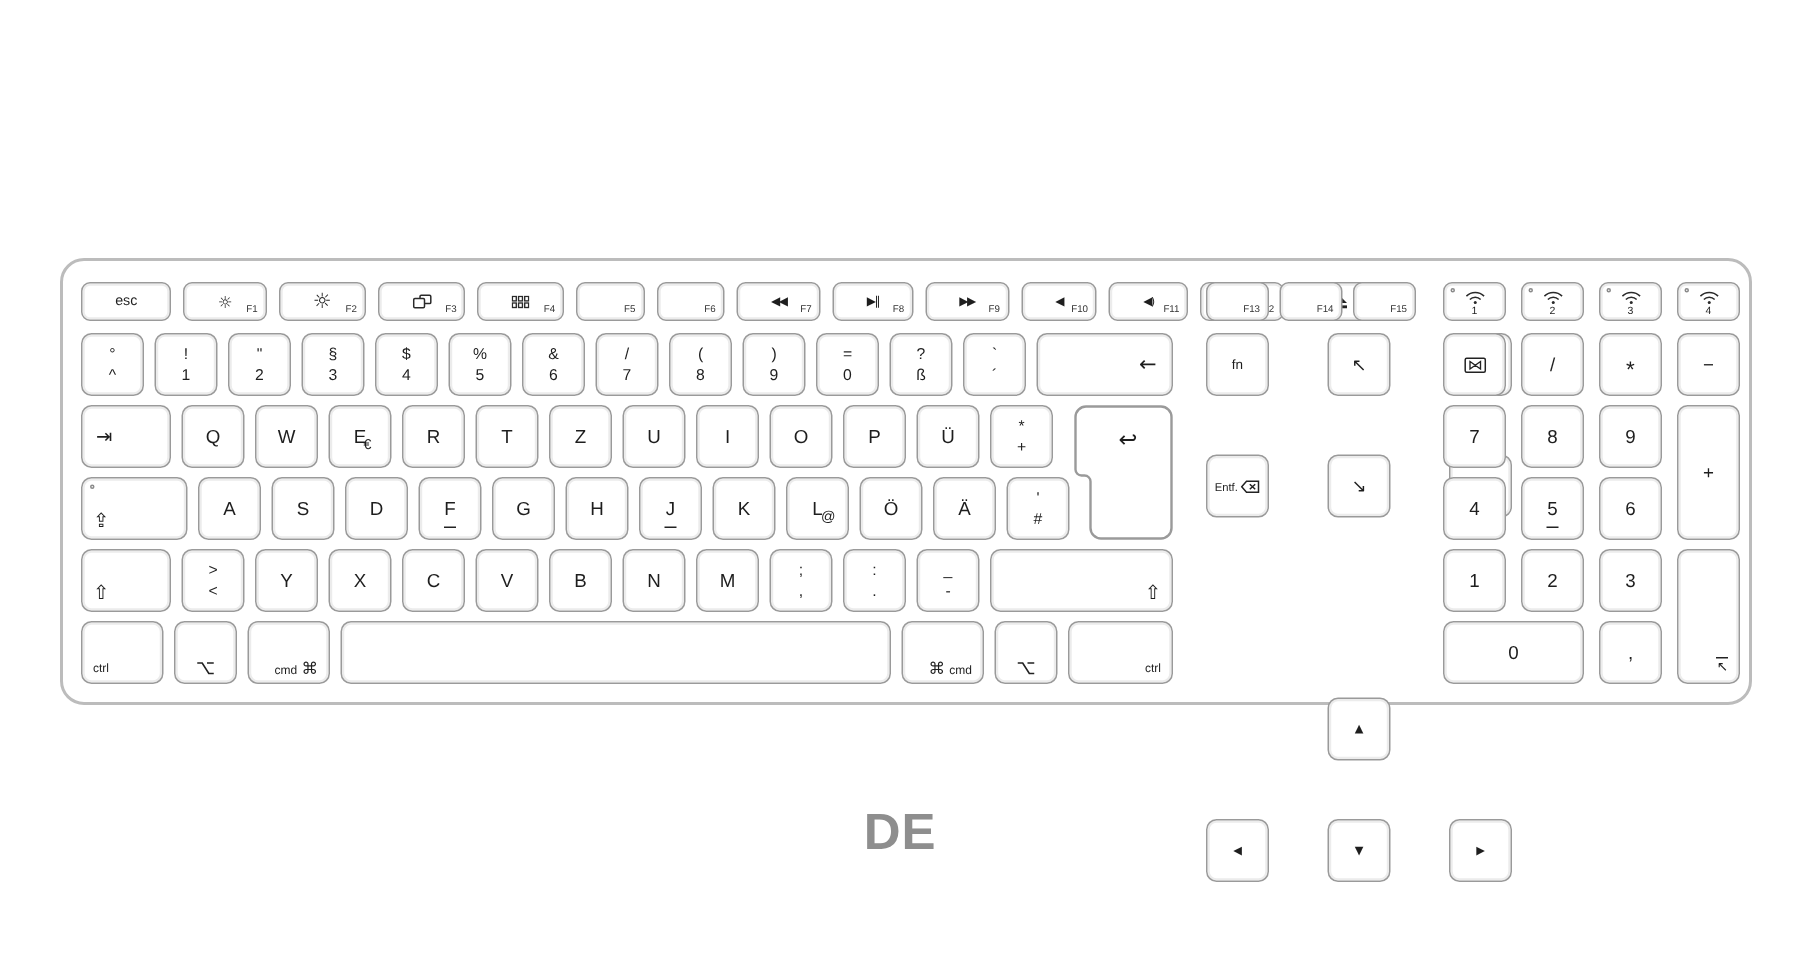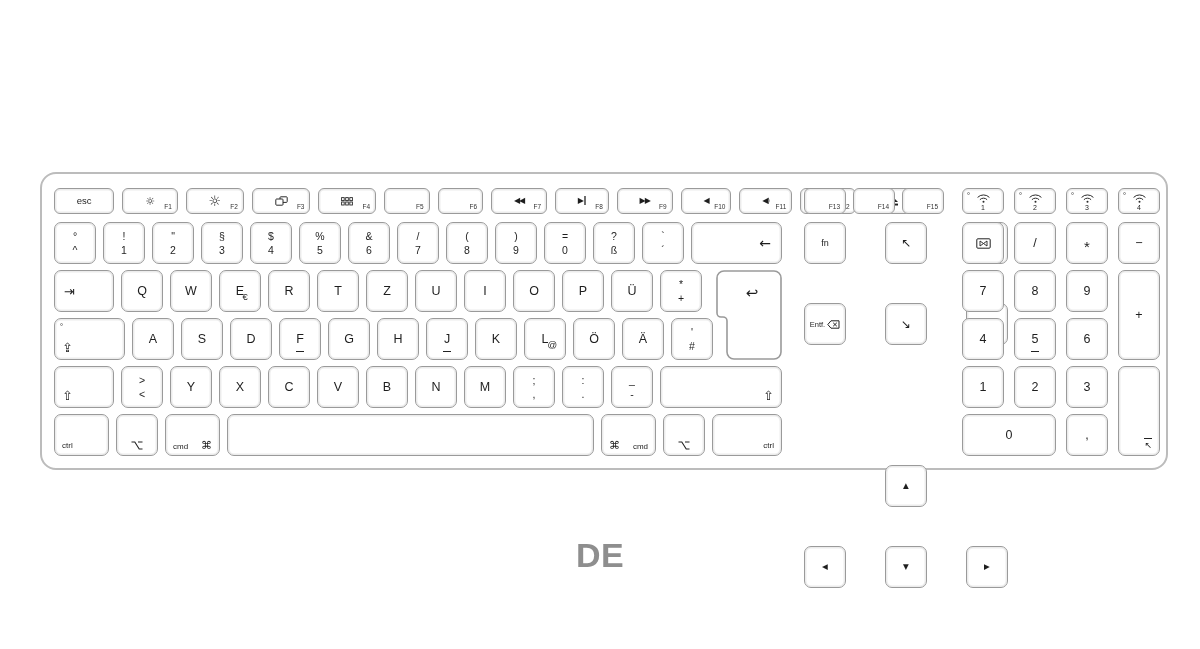--- a/index.html
+++ b/index.html
@@ -54,21 +54,21 @@
   .media .wave{font-size:7px;letter-spacing:-0.5px;}
   .arr{font-size:7.5px;font-family:"DejaVu Sans",sans-serif;}
   .overline-enter{border-top:1px solid #222;font-size:9px;line-height:10px;padding-top:1px;
       font-family:"DejaVu Sans",sans-serif;}
 
   .al-l{justify-content:flex-start;padding-left:9px;}
   .al-r{justify-content:flex-end;padding-right:10px;}
   .al-bl{justify-content:flex-start;align-items:flex-end;padding:0 0 5px 7px;}
   .al-br{justify-content:flex-end;align-items:flex-end;padding:0 7px 5px 0;}
   .al-bc{align-items:flex-end;padding-bottom:5px;}
-  .al-spread{justify-content:space-between;align-items:flex-end;padding:0 7px 4px 7px;}
+  .al-spread{justify-content:space-between;align-items:flex-end;padding:0 7px 4px 17px;}
   .al-crow{gap:2px;}
 
   .return-svg{position:absolute;left:662px;top:96px;overflow:visible;}
   .return-svg text{font-family:"DejaVu Sans",sans-serif;font-size:15px;fill:#1e1e1e;}
 
   .delabel{position:absolute;left:0;right:0;top:536px;text-align:center;
            font-size:34px;font-weight:bold;color:#8e8e8e;letter-spacing:0.5px;}
 </style>
 </head>
 <body>

